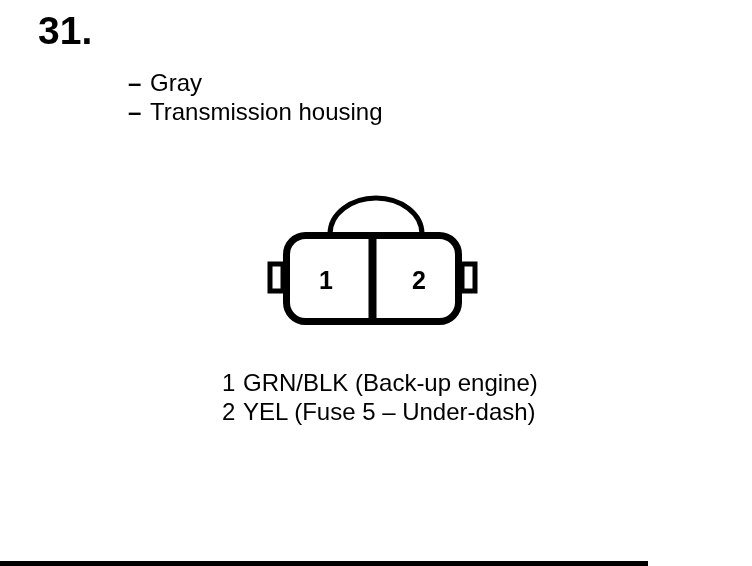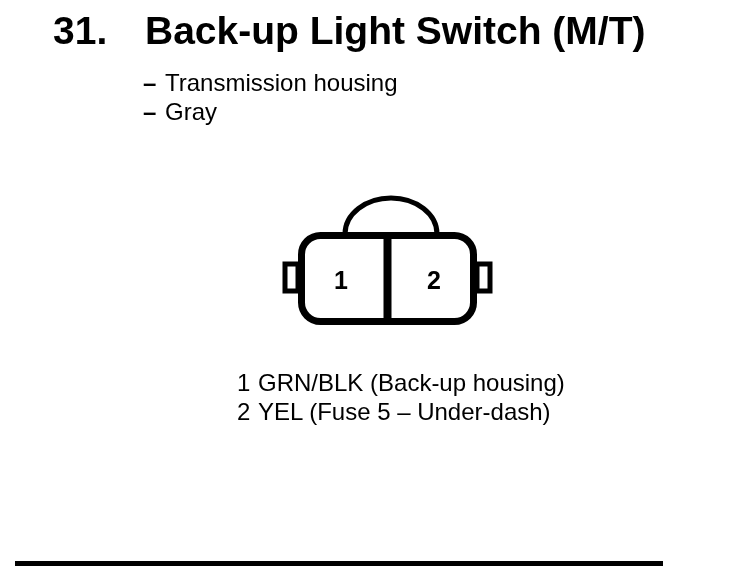--- a/index.html
+++ b/index.html
@@ -6,21 +6,20 @@
   * { margin: 0; padding: 0; box-sizing: border-box; }
   html, body { background: #fff; }
   .page {
     position: relative;
     width: 648px;
     height: 566px;
     background: var(--paper, #fff);
     color: var(--ink, #000);
     font-family: "Liberation Sans", sans-serif;
     overflow: hidden;
-    margin-left: 15px;
   }
   .heading { position: absolute; top: 10px; left: 0; right: 0; height: 48px;
              font-weight: bold; font-size: 39px; line-height: 1.1; white-space: nowrap; }
   .heading .num   { position: absolute; left: 38px; }
   .heading .title { position: absolute; left: 130px; }
 
   .attrs { position: absolute; left: 128px; top: 68px; font-size: 24px; line-height: 29px; }
   .attr-row { white-space: nowrap; }
   .attr-marker { display: inline-block; width: 22px; font-weight: bold; }
 
@@ -35,45 +34,44 @@
   .scan-edge-right  { left: 747px; top: 0; width: 5px; height: 531px; }
   .scan-edge-bottom { left: 0; top: 561px; width: 744px; height: 5px; }
 </style>
 </head>
 <body>
 
 <div class="page">
 
   <div class="heading">
     <span class="num">31.</span>
-    <span class="title">Back-up Light Switch (M/T)</span>
   </div>
 
   <div class="attrs">
     <div class="attr-row">
-      <span class="attr-marker">–</span><span>Transmission housing</span>
+      <span class="attr-marker">–</span><span>Gray</span>
     </div>
     <div class="attr-row">
-      <span class="attr-marker">–</span><span>Gray</span>
+      <span class="attr-marker">–</span><span>Transmission housing</span>
     </div>
   </div>
 
   <svg class="connector-svg" width="222" height="140" viewBox="0 0 222 140">
     <path d="M 70 41 A 46 36 0 0 1 162 41" fill="none" stroke="currentColor" stroke-width="5"></path>
     <rect x="10" y="71" width="13" height="27" fill="#ffffff" stroke="currentColor" stroke-width="5"></rect>
     <rect x="202" y="71" width="13" height="27" fill="#ffffff" stroke="currentColor" stroke-width="5"></rect>
     <rect x="26.5" y="42.5" width="172" height="86" rx="19" fill="#ffffff" stroke="currentColor" stroke-width="7"></rect>
     <line x1="112.5" y1="42" x2="112.5" y2="129" stroke="currentColor" stroke-width="8"></line>
     <text x="66" y="96" text-anchor="middle" fill="currentColor">1</text>
     <text x="159" y="96" text-anchor="middle" fill="currentColor">2</text>
   </svg>
 
   <div class="legend">
     <div class="legend-row">
-      <span class="legend-pin">1</span><span>GRN/BLK (Back-up housing)</span>
+      <span class="legend-pin">1</span><span>GRN/BLK (Back-up engine)</span>
     </div>
     <div class="legend-row">
       <span class="legend-pin">2</span><span>YEL (Fuse 5 – Under-dash)</span>
     </div>
   </div>
 
   <div class="scan-edge scan-edge-right"></div>
   <div class="scan-edge scan-edge-bottom"></div>
 
 </div>

